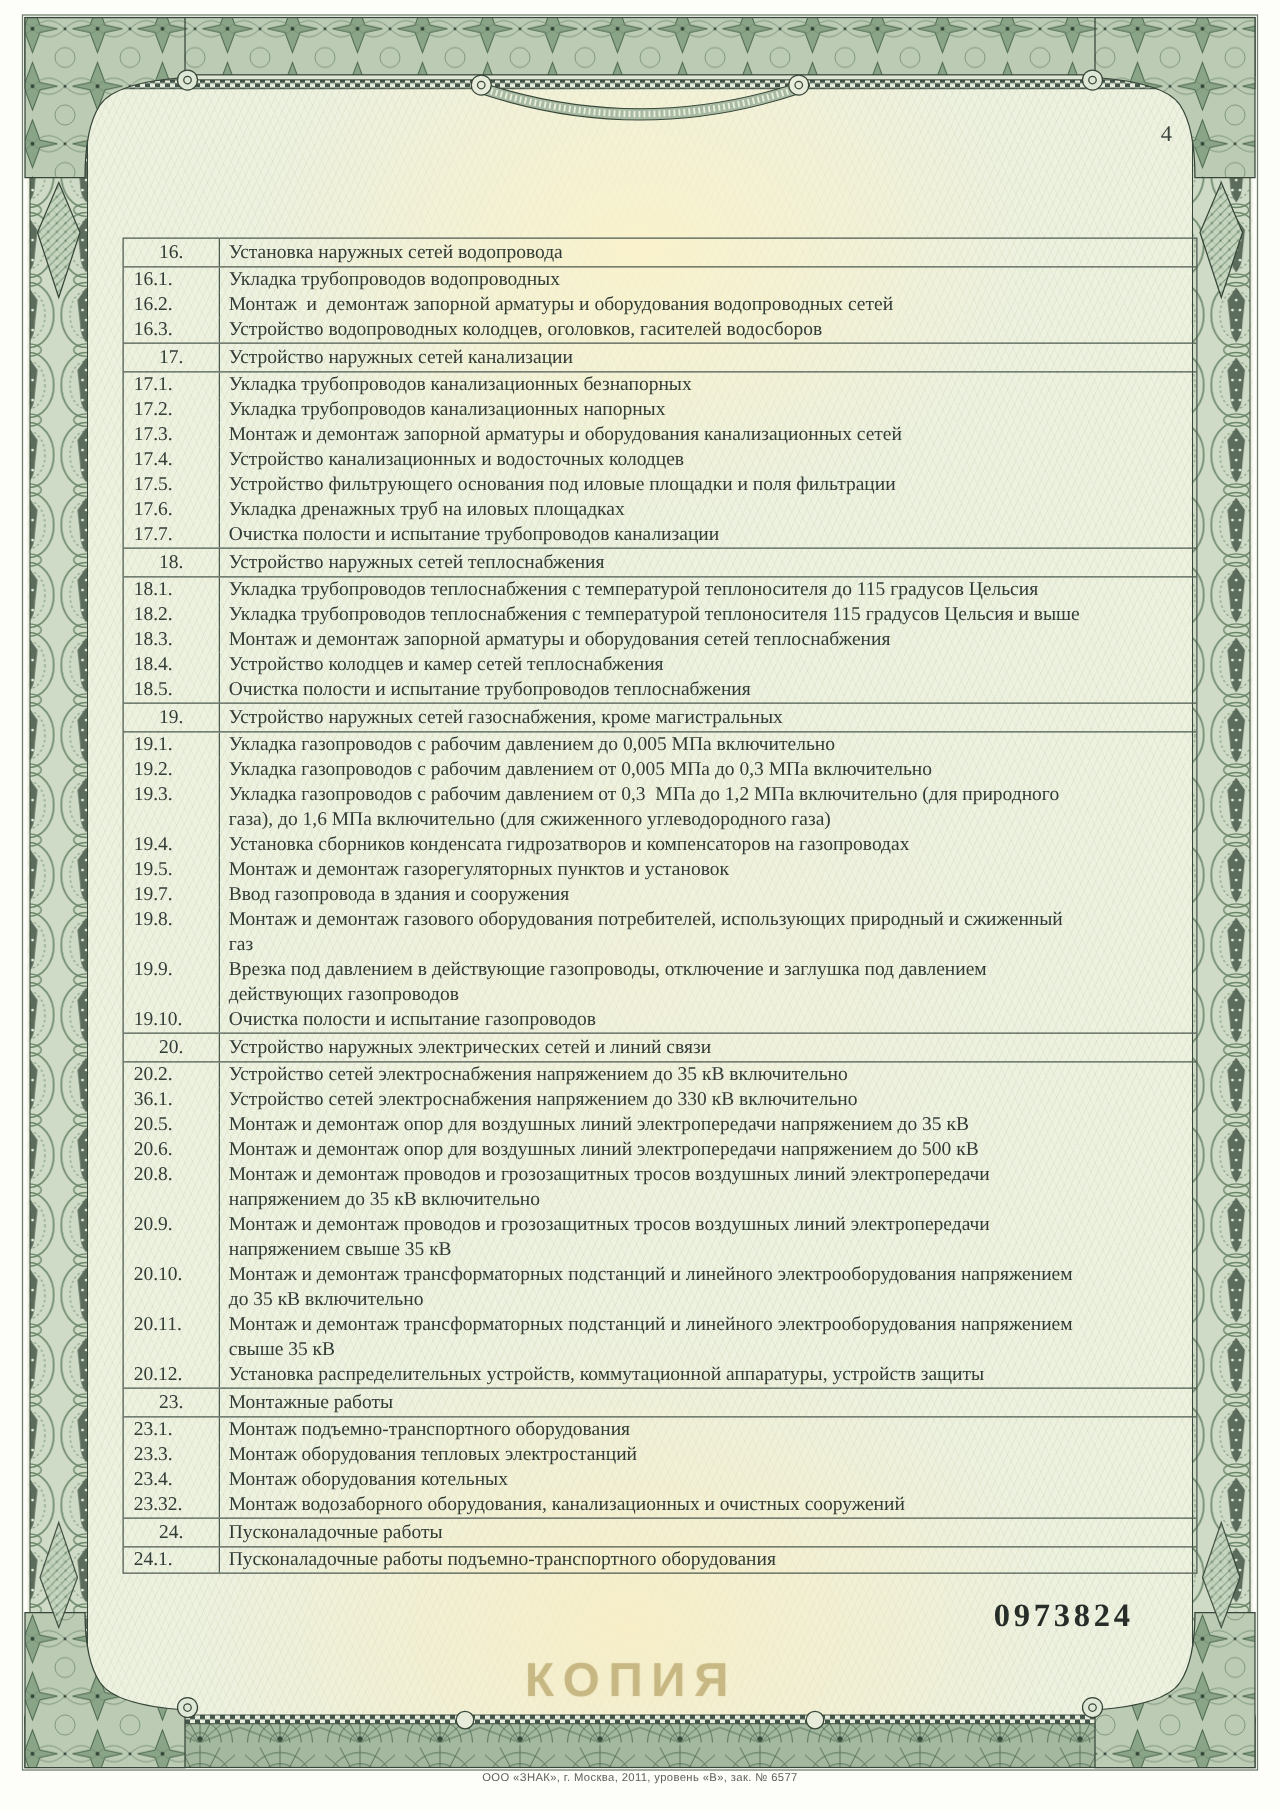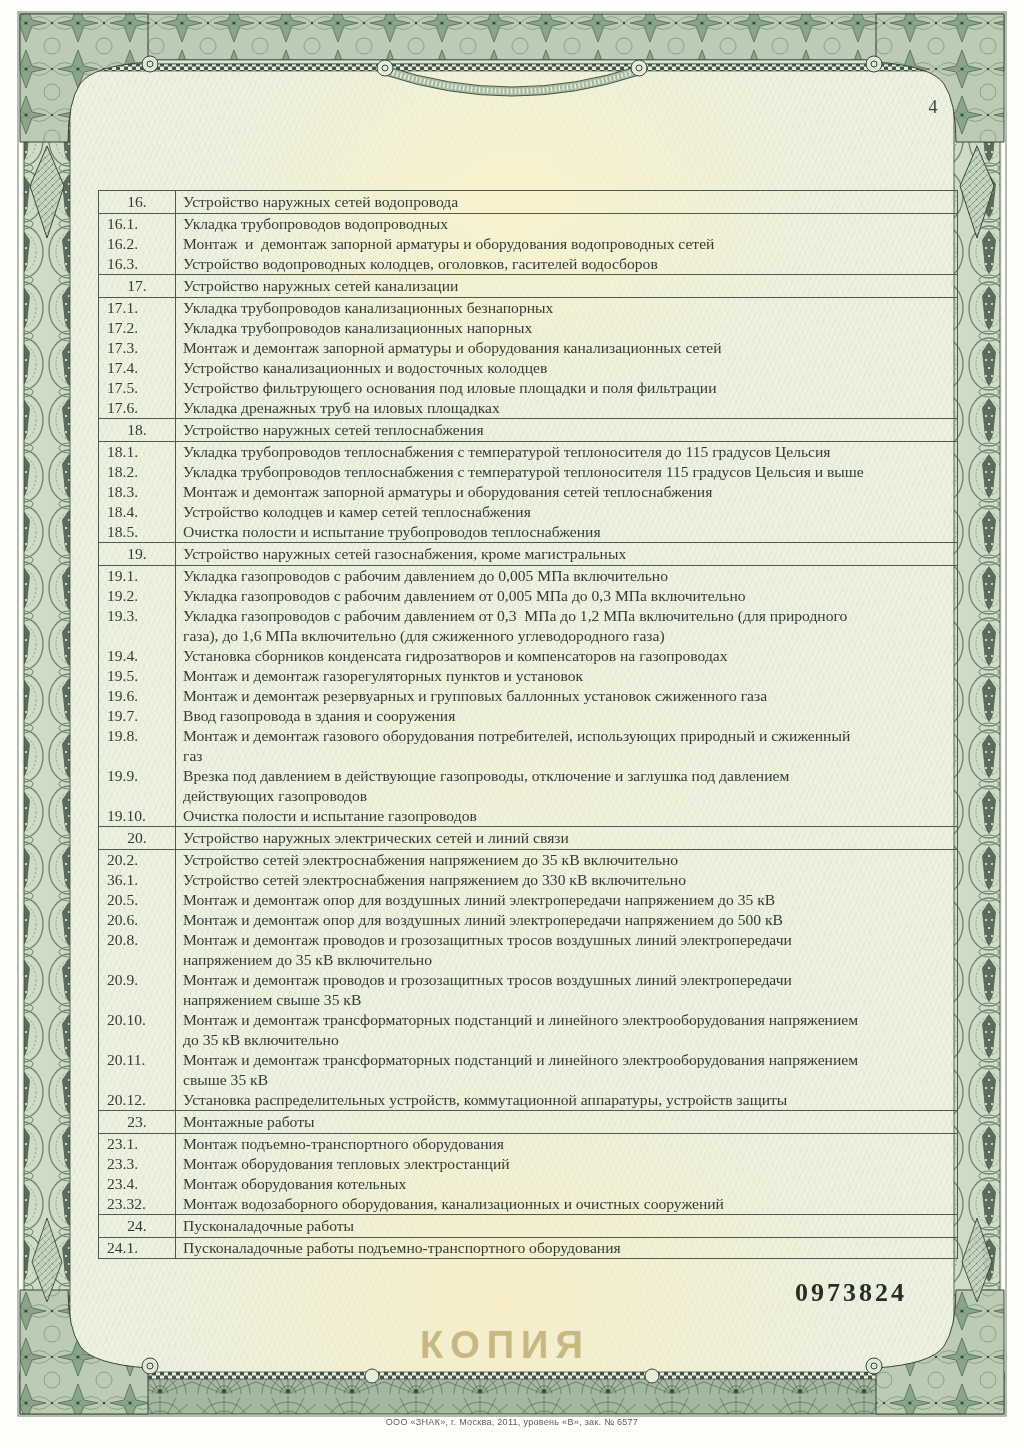--- a/index.html
+++ b/index.html
@@ -187,21 +187,21 @@
       <path d="M977 1302 L992 1262 L977 1218 L962 1262 Z" opacity="0.9"></path>
     </g>
   </svg>
 
   <div class="page-number">4</div>
 
   <div class="works-table">
       <div class="section">
         <div class="row section-header">
           <div class="num">16.</div>
-          <div class="desc">Устройство наружных сетей водопровода</div>
+          <div class="desc">Установка наружных сетей водопровода</div>
         </div>
         <div class="row item">
           <div class="num">16.1.</div>
           <div class="desc">Укладка трубопроводов водопроводных</div>
         </div>
         <div class="row item">
           <div class="num">16.2.</div>
           <div class="desc">Монтаж  и  демонтаж запорной арматуры и оборудования водопроводных сетей</div>
         </div>
         <div class="row item">
@@ -230,20 +230,24 @@
           <div class="num">17.4.</div>
           <div class="desc">Устройство канализационных и водосточных колодцев</div>
         </div>
         <div class="row item">
           <div class="num">17.5.</div>
           <div class="desc">Устройство фильтрующего основания под иловые площадки и поля фильтрации</div>
         </div>
         <div class="row item">
           <div class="num">17.6.</div>
           <div class="desc">Укладка дренажных труб на иловых площадках</div>
+        </div>
+        <div class="row item">
+          <div class="num">17.7.</div>
+          <div class="desc">Очистка полости и испытание трубопроводов канализации</div>
         </div>
       </div>
       <div class="section">
         <div class="row section-header">
           <div class="num">18.</div>
           <div class="desc">Устройство наружных сетей теплоснабжения</div>
         </div>
         <div class="row item">
           <div class="num">18.1.</div>
           <div class="desc">Укладка трубопроводов теплоснабжения с температурой теплоносителя до 115 градусов Цельсия</div>
@@ -285,24 +289,20 @@
         </div>
         <div class="row item">
           <div class="num">19.4.</div>
           <div class="desc">Установка сборников конденсата гидрозатворов и компенсаторов на газопроводах</div>
         </div>
         <div class="row item">
           <div class="num">19.5.</div>
           <div class="desc">Монтаж и демонтаж газорегуляторных пунктов и установок</div>
         </div>
         <div class="row item">
-          <div class="num">19.6.</div>
-          <div class="desc">Монтаж и демонтаж резервуарных и групповых баллонных установок сжиженного газа</div>
-        </div>
-        <div class="row item">
           <div class="num">19.7.</div>
           <div class="desc">Ввод газопровода в здания и сооружения</div>
         </div>
         <div class="row item">
           <div class="num">19.8.</div>
           <div class="desc">Монтаж и демонтаж газового оборудования потребителей, использующих природный и сжиженный
 газ</div>
         </div>
         <div class="row item">
           <div class="num">19.9.</div>

